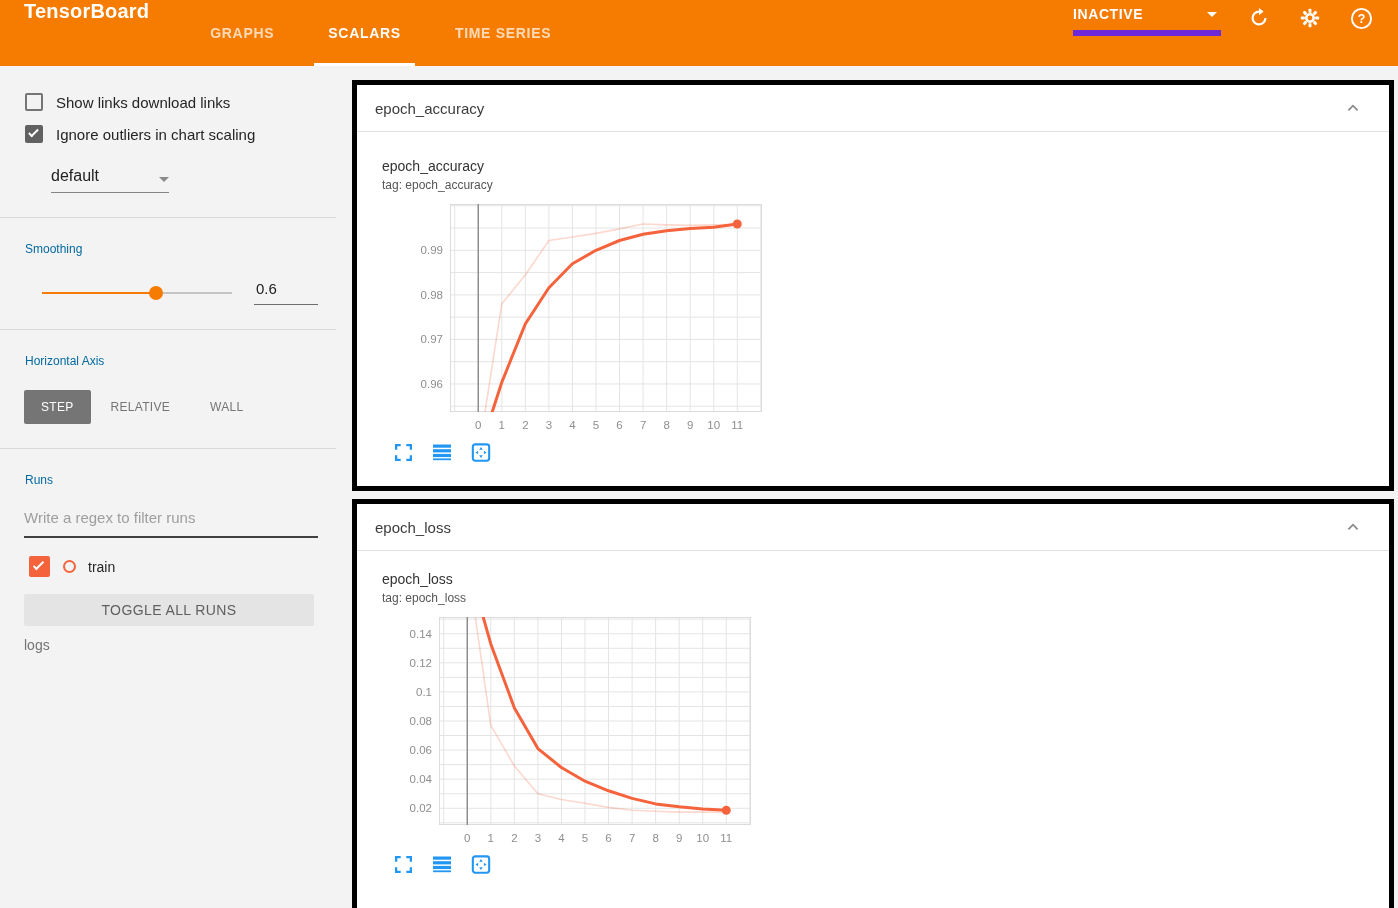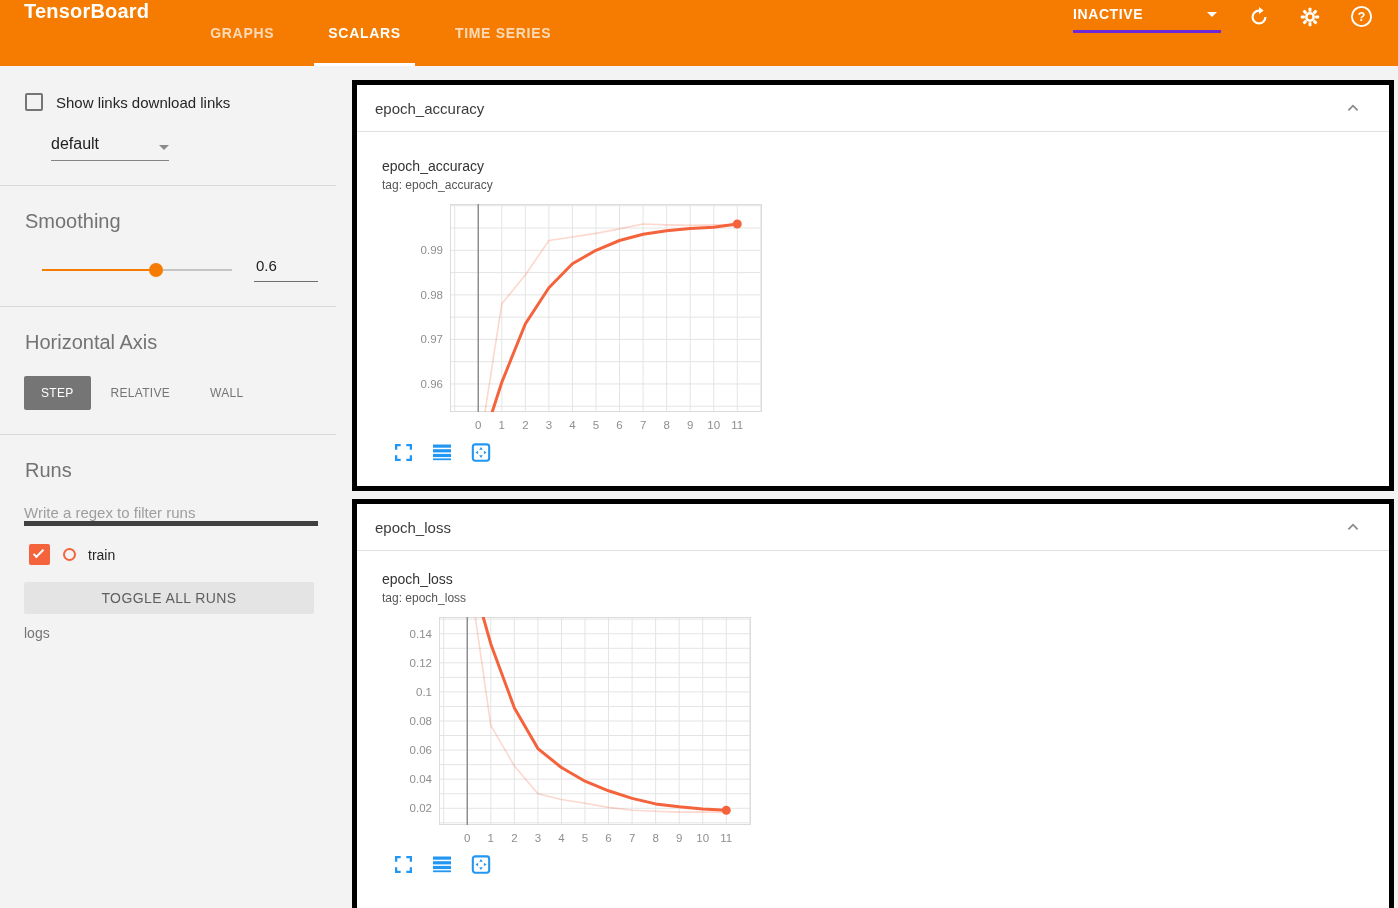--- a/index.html
+++ b/index.html
@@ -21,21 +21,21 @@
     padding:0 27px; line-height:66px; font-size:14px; letter-spacing:0.7px;
     color:rgba(255,255,255,0.72); cursor:pointer; position:relative; font-weight:bold;
   }
   .tab.active { color:#ffffff; }
   .tab.active::after {
     content:""; position:absolute; left:13px; right:13px; bottom:0; height:3px; background:#fff;
   }
   .appbar-right { margin-left:auto; display:flex; align-items:center; margin-right:24px; gap:25px; }
   .status-select {
     width:148px; display:flex; align-items:center; justify-content:space-between;
-    border-bottom:3px solid #6d28d9; padding-bottom:8px; margin-top:6px;
+    border-bottom:6px solid #6d28d9; padding-bottom:8px; margin-top:6px;
     color:#fff; font-size:14px; letter-spacing:0.6px; font-weight:bold; cursor:pointer;
   }
   .caret-down-white {
     width:0; height:0; border-left:5px solid transparent; border-right:5px solid transparent;
     border-top:5px solid #fff; margin-right:4px;
   }
   .appbar-iconbtn { width:26px; height:26px; display:flex; align-items:center; justify-content:center; cursor:pointer; }
 
   
   .sidebar { position:absolute; left:0; top:66px; width:336px; height:586px; padding-top:27px; }
@@ -49,33 +49,33 @@
   .tooltip-block { display:flex; margin:24px 18px 0 25px; align-items:flex-start; }
   .tooltip-label { width:150px; font-size:15px; color:#3c3c3c; line-height:20px; }
   .dd {
     margin-left:26px; width:118px; display:flex; align-items:flex-end; justify-content:space-between;
     border-bottom:1px solid #858585; padding-bottom:7px; cursor:pointer;
   }
   .dd-value { font-size:16px; color:#212121; }
   .caret-down-gray { width:0; height:0; border-left:5px solid transparent; border-right:5px solid transparent;
     border-top:5px solid #8a8a8a; margin-bottom:3px; }
   .divider { height:1px; background:#d9d9d9; margin-top:24px; }
-  .section-title { font-size:20px; color:#737373; margin:24px 18px 0 25px; }
+  .section-title { font-size:12px; color:#0369a1; margin:24px 18px 0 25px; }
   .slider-row { display:flex; align-items:center; margin:24px 18px 0 25px; }
   .slider { position:relative; width:190px; height:14px; margin-left:17px; cursor:pointer; flex:none; }
   .slider-track { position:absolute; left:0; right:0; top:6px; height:2px; background:#c4c4c4; }
   .slider-fill { position:absolute; left:0; top:6px; height:2px; background:#f57c00; }
   .slider-thumb { position:absolute; top:0; width:14px; height:14px; border-radius:50%; background:#f57c00; }
   .slider-value { margin-left:22px; width:66px; border-bottom:1px solid #6e6e6e; padding-bottom:7px;
     font-size:15px; color:#212121; text-align:left; padding-left:2px; }
   .axis-btn-row { display:flex; align-items:center; margin:22px 18px 0 24px; }
   .axis-btn { font-size:12px; letter-spacing:0.3px; cursor:pointer;text-align:right; }
   .axis-btn.selected { background:#757575; color:#fff; border-radius:2px; padding:10px 17px; }
   .axis-btn.plain { color:#757575; padding:10px 20px; }
-  .runs-filter { margin:22px 18px 0 24px; border-bottom:5px solid #404040; }
+  .runs-filter { margin:22px 18px 0 24px; border-bottom:2px solid #404040; padding-bottom:10px; }
   .runs-filter-input { font-size:15px; color:#9e9e9e; }
   .run-row { display:flex; align-items:center; margin:18px 18px 0 29px; }
   .run-cbx { width:21px; height:21px; border-radius:2px; position:relative; cursor:pointer; flex:none; }
   .run-cbx .tick { position:absolute; left:7px; top:3px; width:5px; height:11px;
     border:solid #fff; border-width:0 2px 2px 0; transform:rotate(45deg); }
   .run-circle { width:13px; height:13px; border-radius:50%; border:2px solid #f4633c;
     margin-left:13px; background:transparent; cursor:pointer; flex:none; }
   .run-label { margin-left:12px; font-size:14px; color:#252525; }
   .toggle-all-btn {
     margin:17px 18px 0 24px; width:290px; height:32px; background:#e4e4e4; border-radius:2px;
@@ -149,20 +149,26 @@
   </div>
 </div>
 
 <div class="sidebar">
 
   <div class="side-row">
     <div class="cbx unchecked"></div>
     <div class="cbx-label">Show links download links</div>
   </div>
 
+  <div class="side-row">
+    <div class="cbx checked-gray">
+        <span class="tick"></span>
+      </div>
+    <div class="cbx-label">Ignore outliers in chart scaling</div>
+  </div>
 
   <div class="tooltip-block">
     <div class="dd">
       <span class="dd-value">default</span>
       <span class="caret-down-gray"></span>
     </div>
   </div>
 
   <div class="divider"></div>
 

